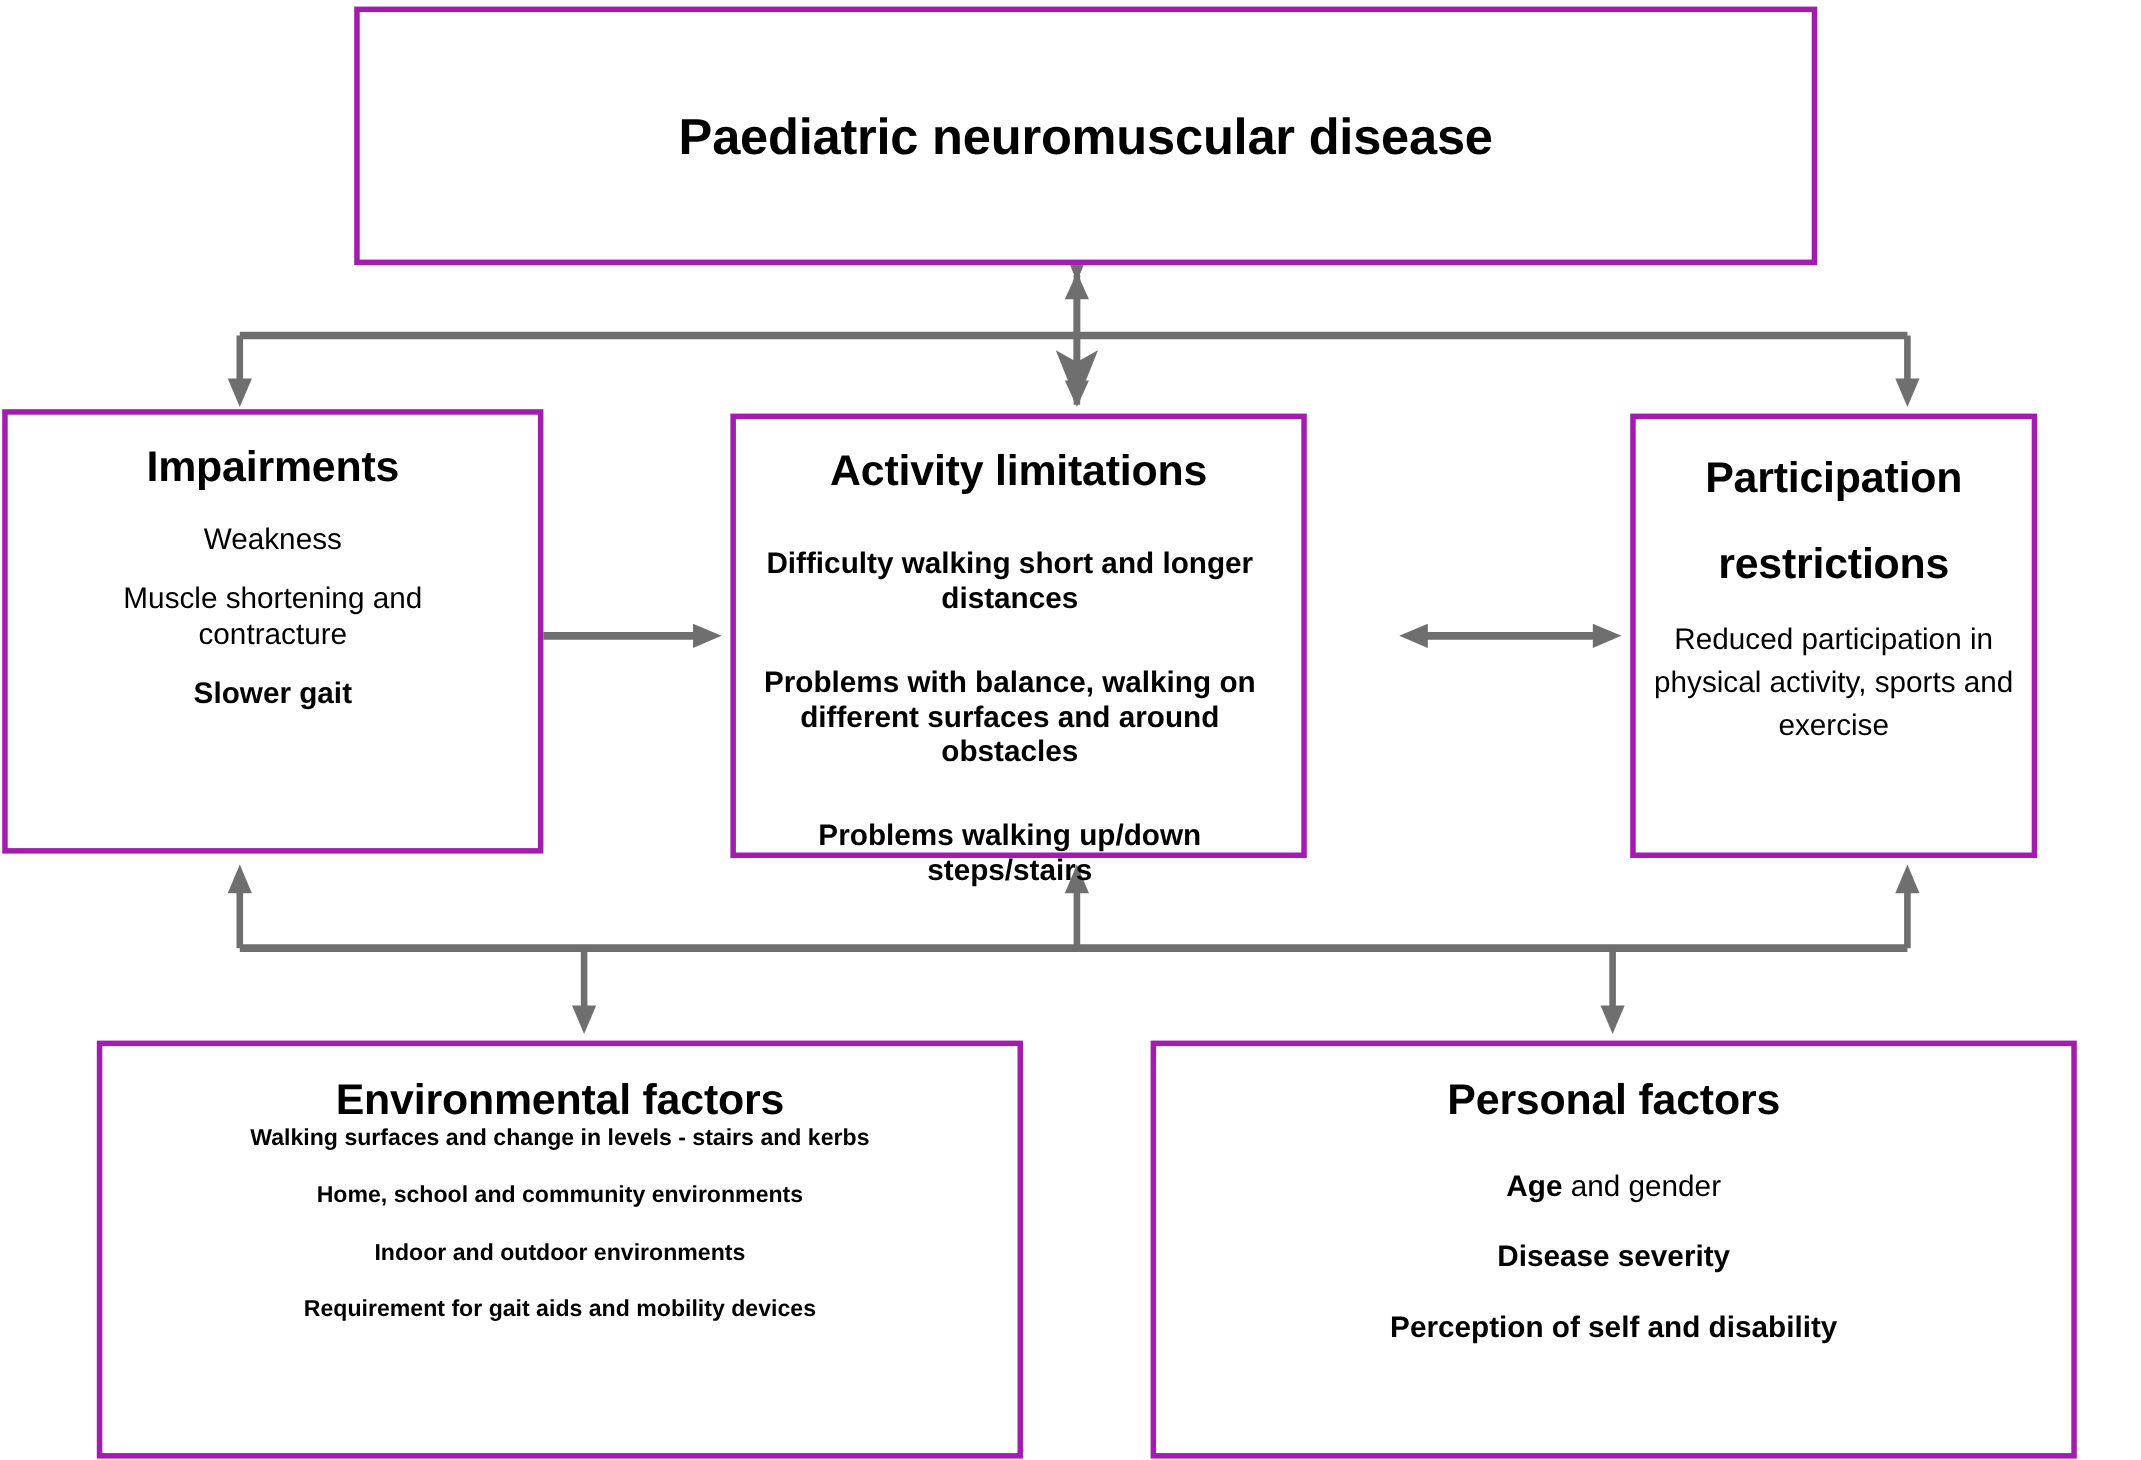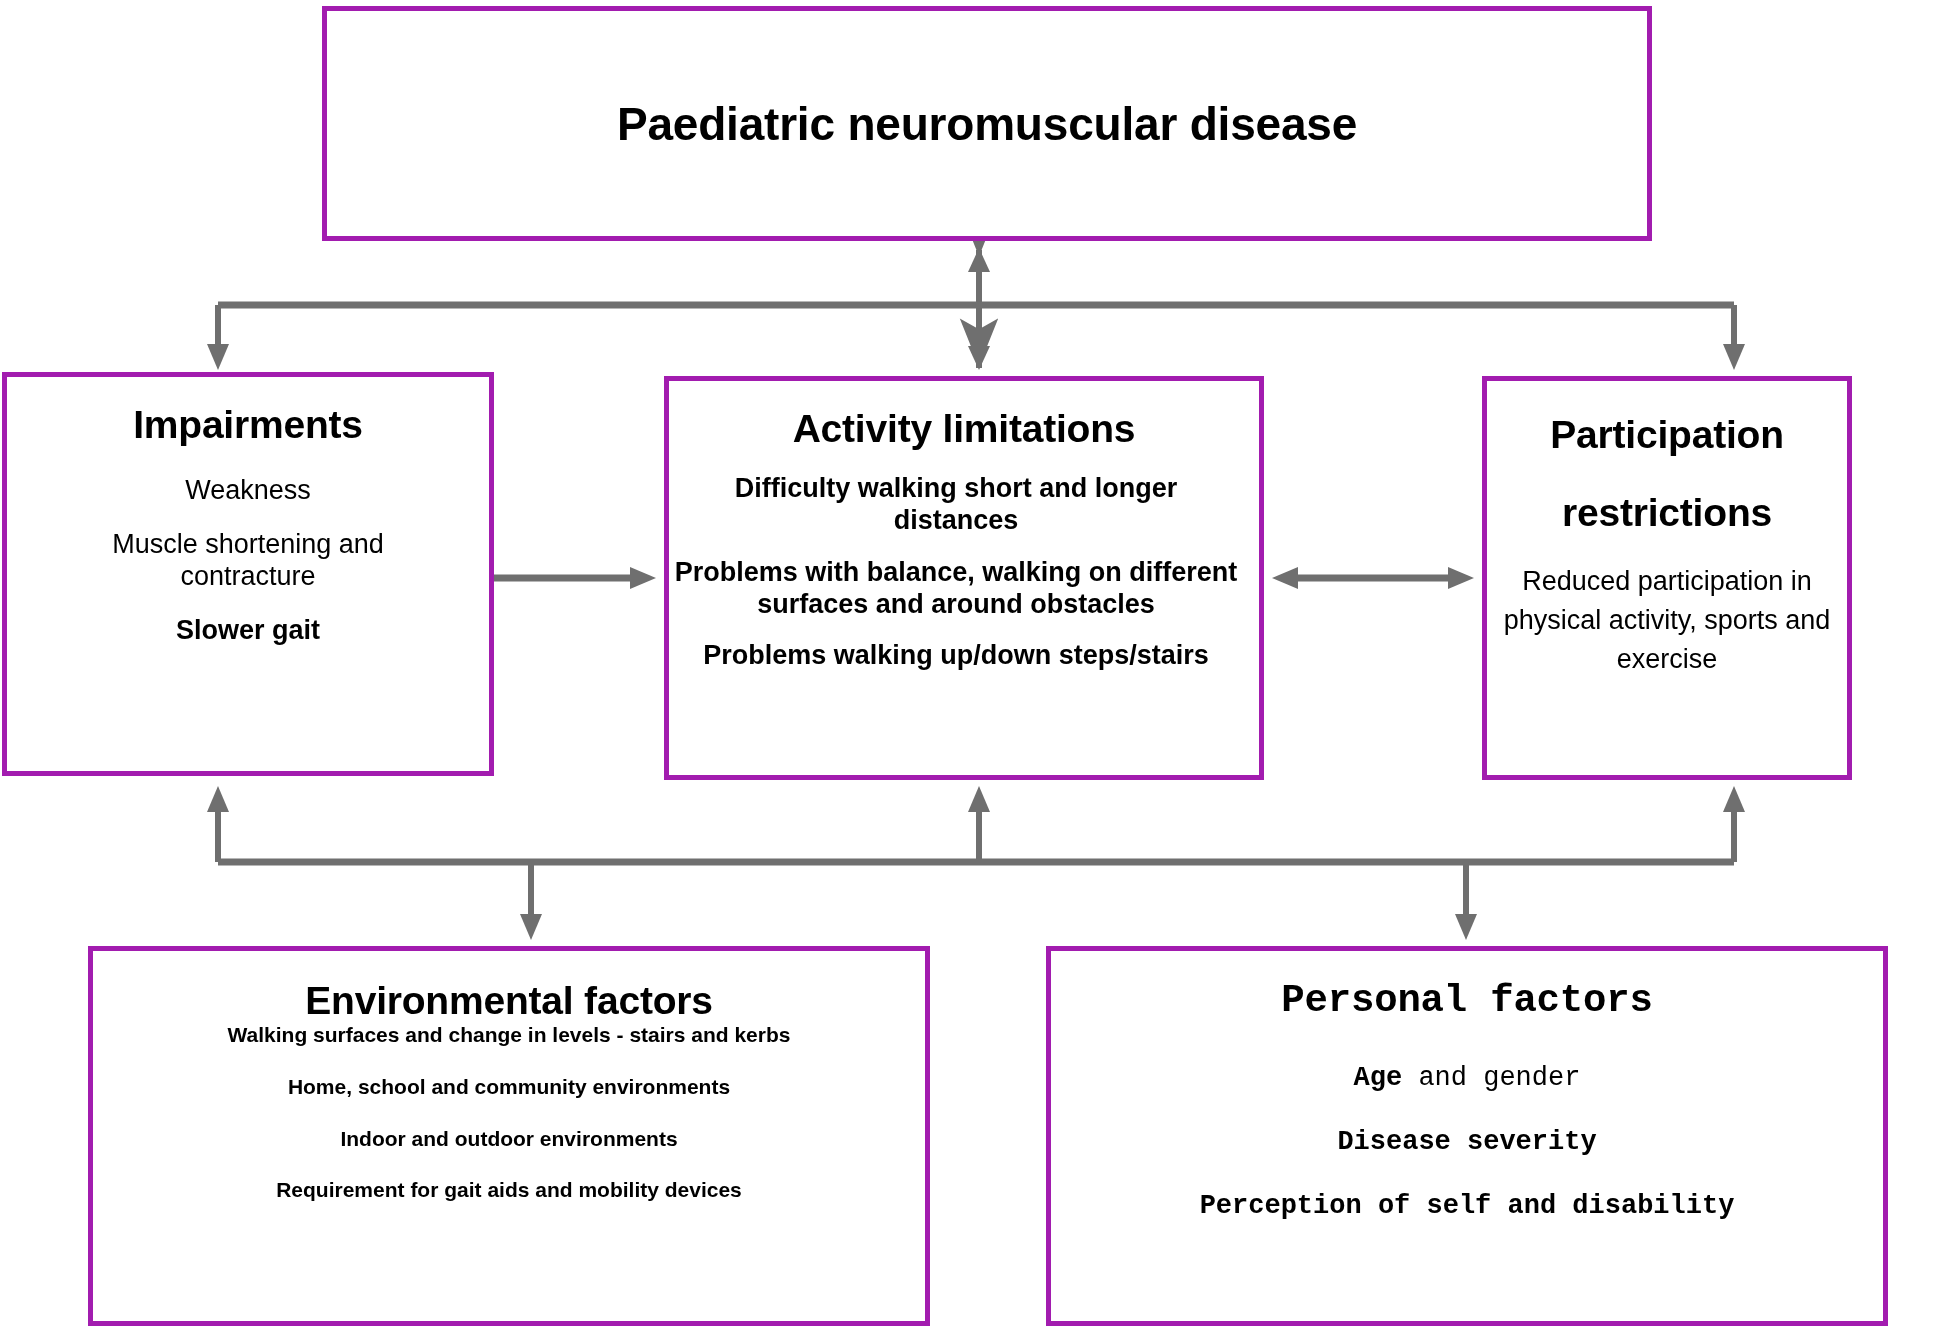--- a/index.html
+++ b/index.html
@@ -58,23 +58,24 @@
     width: 492px;
     height: 404px;
     padding-top: 26px;
   }
   #node-impairments .node-title { font-size: 39px; margin-bottom: 28px; }
   #node-impairments .node-line { font-size: 27px; margin: 0 0 22px 0; max-width: 360px; }
 
   #node-activity {
     left: 664px;
     top: 376px;
-    width: 600px;
+    width: 524px;
     height: 404px;
     padding-top: 26px;
+    gap: 24px;
   }
   #node-activity .node-title { font-size: 39px; margin-bottom: 22px; }
   #node-activity .node-line { font-size: 27px; margin: 0 16px 20px 0; max-width: 570px; }
 
   #node-participation {
     left: 1482px;
     top: 376px;
     width: 370px;
     height: 404px;
     padding-top: 24px;
@@ -92,21 +93,20 @@
   }
   #node-environmental .node-title { font-size: 39px; }
   #node-environmental .node-line { font-size: 21px; margin: 0 0 27px 0; }
 
   #node-personal {
     left: 1046px;
     top: 946px;
     width: 842px;
     height: 380px;
     padding-top: 28px;
-    font-family: Liberation Mono, monospace;
   }
   #node-personal .node-title { font-size: 39px; margin-bottom: 40px; }
   #node-personal .node-line { font-size: 27px; margin: 0 0 32px 0; }
 
   
   #wires {
     position: absolute;
     left: 0; top: 0;
     width: 1946px;
     height: 1327px;

